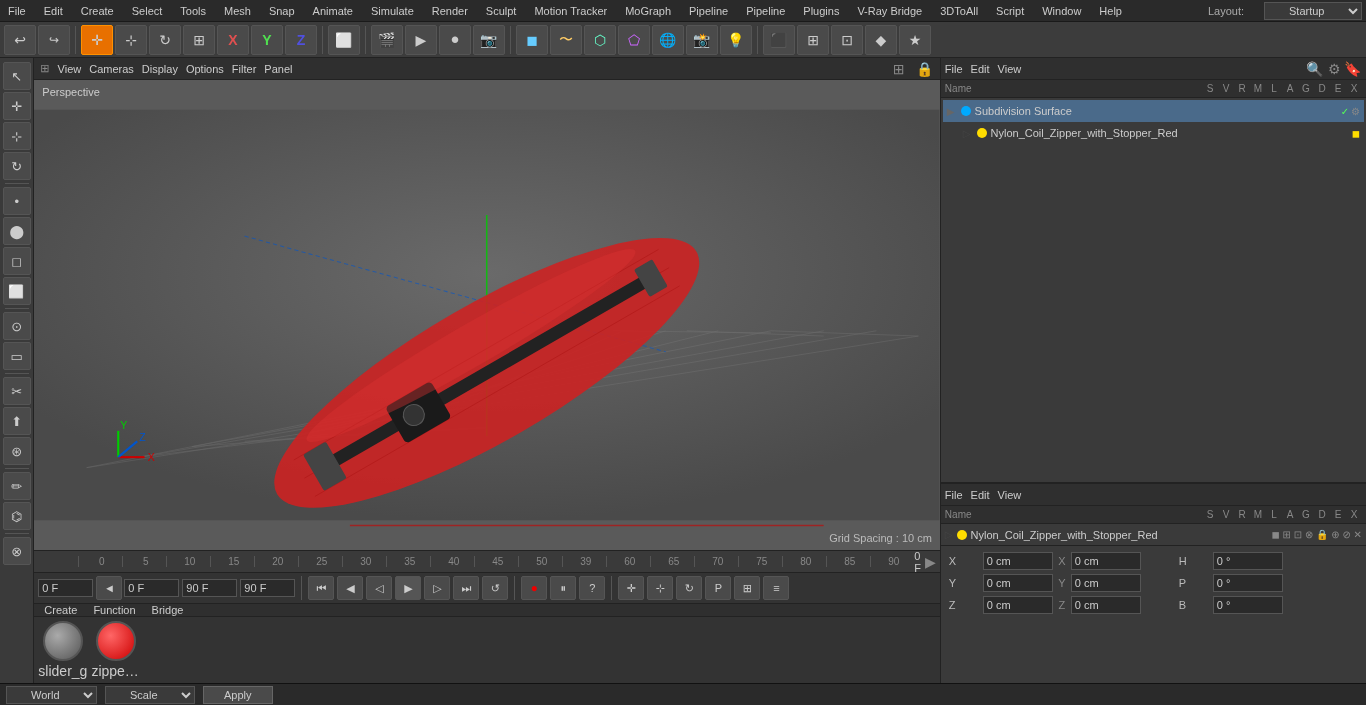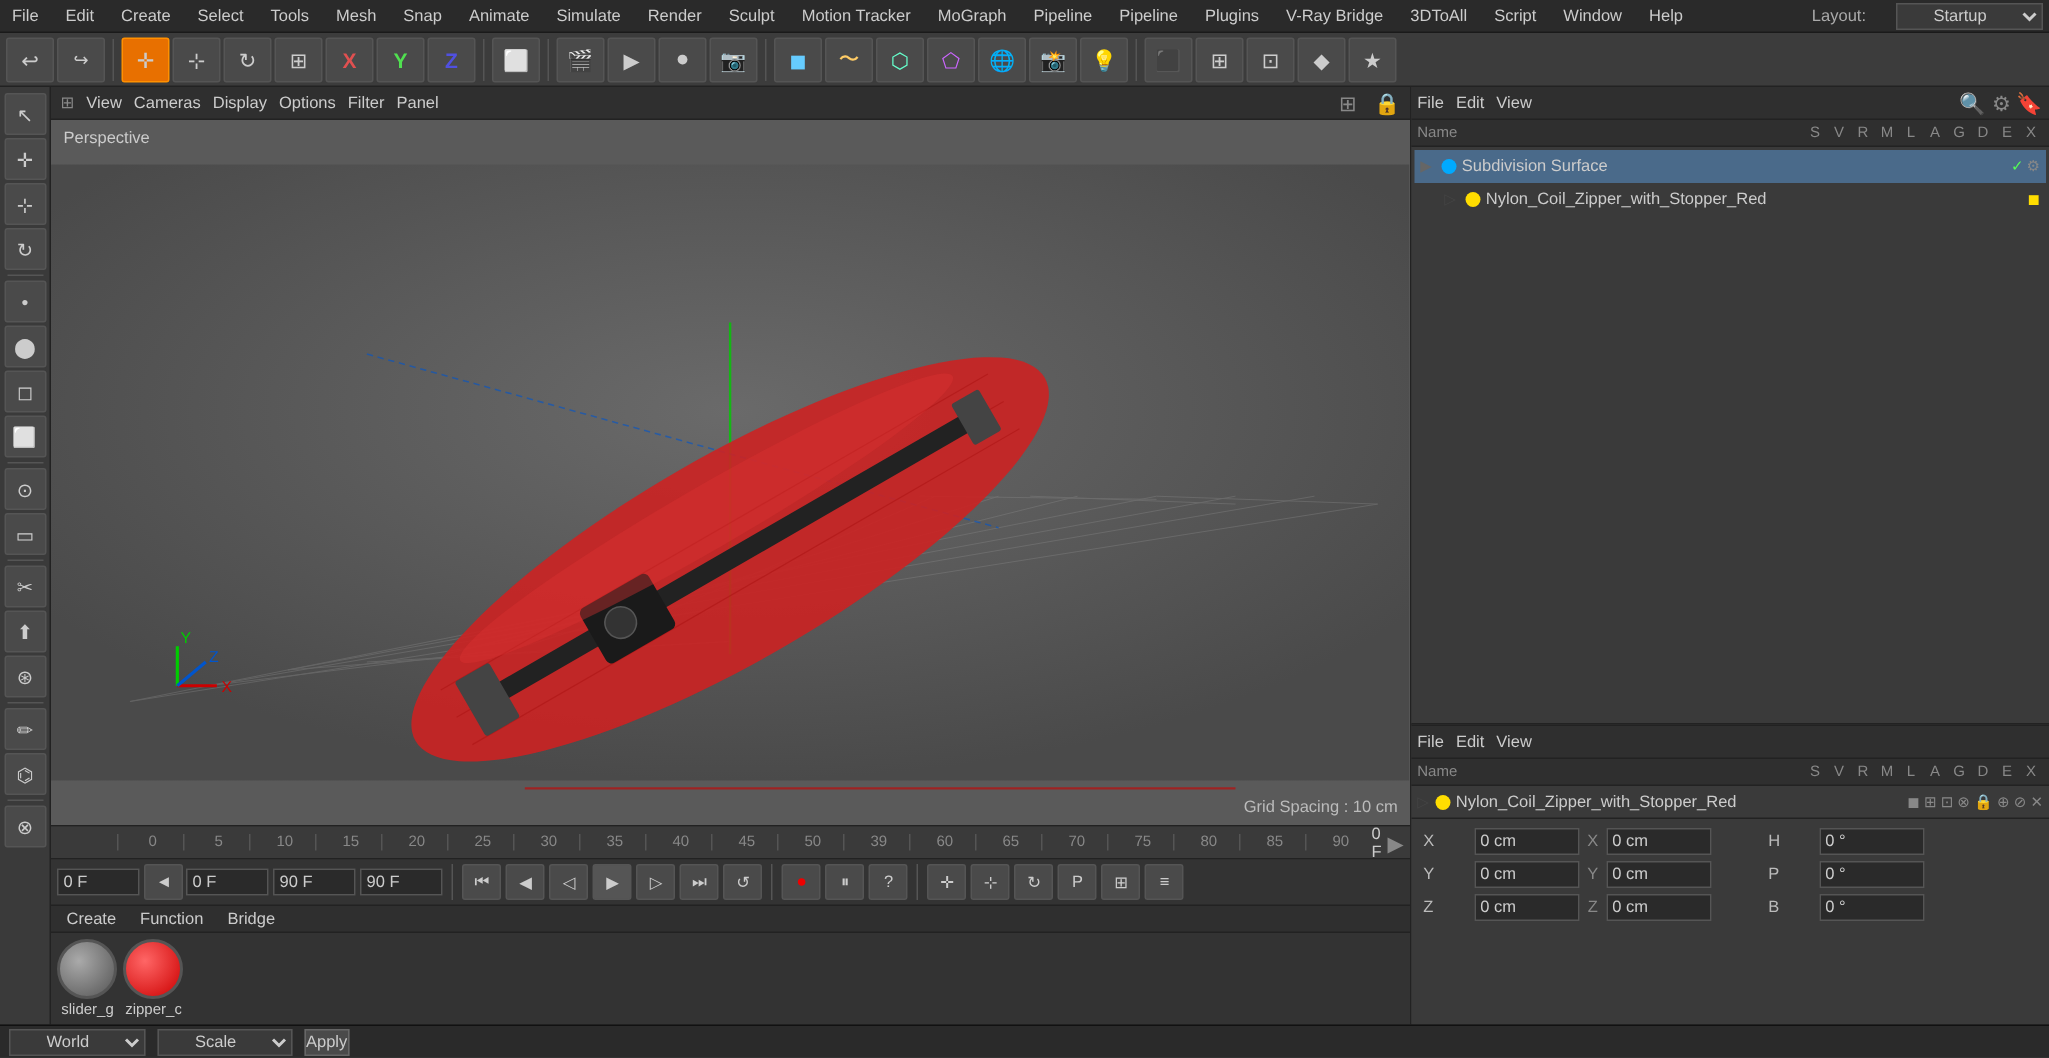--- a/index.html
+++ b/index.html
@@ -65,26 +65,26 @@
     .attr-label { font-size: 11px; color: #bbb; width: 30px; }
     .attr-input { background: #2a2a2a; border: 1px solid #555; color: #ccc; font-size: 11px; height: 18px; width: 70px; padding: 0 3px; }
     .attr-sep { width: 10px; text-align: center; color: #888; font-size: 11px; }
 
     
     #material-panel { height: 80px; background: #333; border-top: 1px solid #222; display: flex; flex-direction: column; }
     #mat-menu { display: flex; align-items: center; height: 22px; background: #2f2f2f; padding: 0 6px; gap: 8px; border-bottom: 1px solid #222; }
     #mat-items { display: flex; align-items: center; gap: 4px; padding: 4px; flex: 1; }
     .mat-item { display: flex; flex-direction: column; align-items: center; gap: 2px; cursor: pointer; }
     .mat-thumb { width: 40px; height: 40px; border-radius: 50%; border: 2px solid #555; }
-    .mat-name { font-size: 10px; color: #ccc; max-width: 50px; overflow: hidden; text-overflow: ellipsis; white-space: nowrap; }
+    .mat-name { font-size: 14px; color: #ccc; max-width: 50px; overflow: hidden; text-overflow: ellipsis; white-space: nowrap; }
 
     
     #status-bar { display: flex; align-items: center; background: #2a2a2a; height: 22px; padding: 0 6px; border-top: 1px solid #111; font-size: 11px; color: #aaa; gap: 8px; position: absolute; bottom: 0; left: 0; right: 0; }
     .status-dropdown { background: #3a3a3a; border: 1px solid #555; color: #ccc; font-size: 11px; height: 18px; padding: 0 20px; }
-    .apply-btn { background: #4a4a4a; border: 1px solid #666; color: #ccc; font-size: 11px; height: 18px; padding: 0 0; cursor: pointer; }
+    .apply-btn { background: #4a4a4a; border: 1px solid #666; color: #ccc; font-size: 11px; height: 18px; padding: 0 20px; cursor: pointer; }
 
     
     .tick { display: inline-flex; flex-direction: column; align-items: center; min-width: 44px; font-size: 10px; color: #888; border-left: 1px solid #555; padding-left: 2px; }
 
     
     .viewport-bg { background: radial-gradient(ellipse at 50% 40%, #6a6a6a 0%, #4a4a4a 100%); }
   </style>
 </head>
 <body>
 

